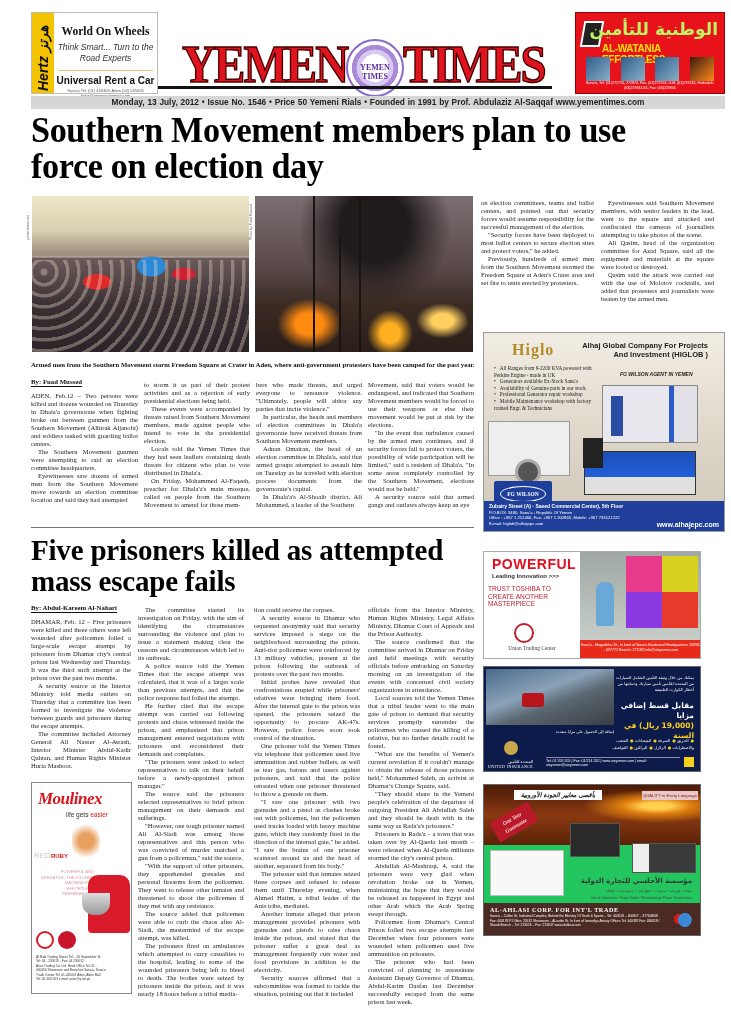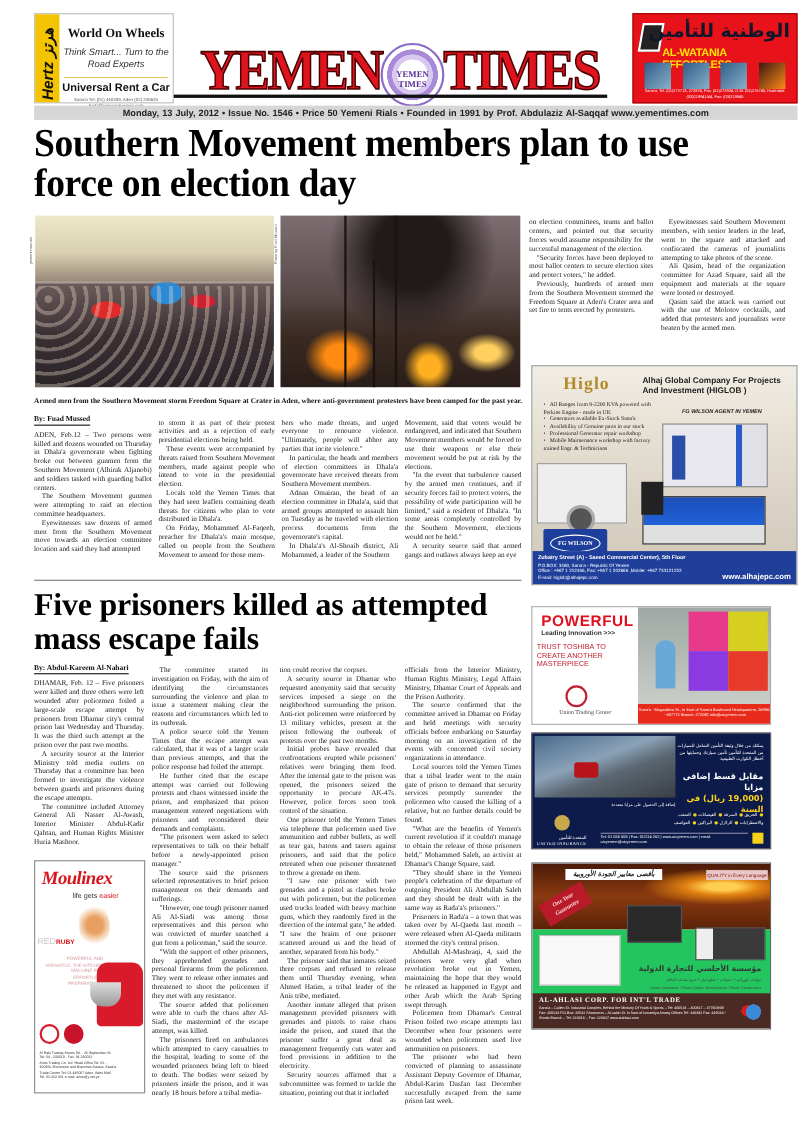--- a/index.html
+++ b/index.html
@@ -19,21 +19,21 @@
 
   .logo { position: absolute; left: 182px; top: 35px; width: 360px; height: 60px; }
   .logo-word { position: absolute; top: 0; font: bold 52px "Liberation Serif", serif; color: #e0141e; letter-spacing: -2px; line-height: 60px; -webkit-text-stroke: 1.5px #4a0000; transform: scaleX(0.9); transform-origin: left center; }
   .logo-yemen { left: 0; }
   .logo-times { left: 221px; }
   .logo-emblem { position: absolute; left: 164px; top: 4px; width: 58px; height: 58px; border-radius: 50%; background: radial-gradient(circle at 50% 50%, #fff 0 36%, #d8c8f0 37% 48%, #a98ad8 49% 60%, #fff 61%); border: 2px solid #8c6bc8; padding-left: 40px; }
   .logo-emblem span { position: absolute; left: 0; right: 0; top: 22px; text-align: center; font: bold 8px "Liberation Serif", serif; color: #5a2d9a; }
   .logo-underline { position: absolute; left: 158px; top: 86px; width: 394px; height: 3px; background: #111; }
 
   .watania-ad { position: absolute; left: 575px; top: 12px; width: 150px; height: 82px; background: #e8121b; border: 1px solid #900; }
-  .watania-ar { position: absolute; right: 6px; top: 6px; font: bold 17px "DejaVu Sans", sans-serif; color: #0f172a; direction: rtl; }
+  .watania-ar { position: absolute; right: 6px; top: 6px; font: bold 17px "DejaVu Sans", sans-serif; color: #bef264; direction: rtl; }
   .watania-en { position: absolute; left: 26px; top: 30px; font: bold 10px "Liberation Sans", sans-serif; color: #ffe400; letter-spacing: -0.3px; }
   .watania-logo { position: absolute; left: 6px; top: 8px; width: 20px; height: 26px; border: 2px solid #fff; background: #222; transform: skewX(-10deg); }
   .watania-pics { position: absolute; left: 10px; top: 44px; right: 10px; height: 24px; display: flex; justify-content: space-between; }
   .watania-pics div { width: 24px; height: 24px; background: linear-gradient(135deg, #2f5d8a, #8ab0c8); }
   .watania-pics div:last-child { background: linear-gradient(135deg, #3a1a10, #ff8a1a); }
   .watania-fine { position: absolute; left: 4px; right: 4px; bottom: 3px; font: 3.6px "Liberation Sans", sans-serif; color: #fff; text-align: center; line-height: 4.5px; }
 
   .dateline { position: absolute; left: 31px; top: 96px; width: 694px; height: 13px; background: #d6d6d6; font: bold 8.3px "Liberation Sans", sans-serif; color: #222; line-height: 13px; text-align: center; word-spacing: 0.5px; }
 
   
@@ -64,21 +64,21 @@
   .col { position: absolute; font: 6.6px "Liberation Serif", serif; line-height: 8px; color: #222; text-align: justify; }
   .col p { text-indent: 7px; }
   .col p.noindent { text-indent: 0; }
   .byline { font: bold 6.8px "Liberation Serif", serif; color: #111; display: inline-block; border-bottom: 1px solid #111; padding-bottom: 1px; margin-bottom: 5px; }
 
   .rule-h { position: absolute; height: 1px; background: #777; }
 
   
   .higlob-ad { position: absolute; left: 483px; top: 332px; width: 242px; height: 200px; border: 1px solid #999; background: linear-gradient(180deg, #f2ede4 0%, #ddd6c8 55%, #cfc7b8 100%); overflow: hidden; font-family: "Liberation Sans", sans-serif; }
   .higlob-logo { position: absolute; left: 28px; top: 8px; font: bold 16px "Liberation Serif", serif; color: #b48a2a; letter-spacing: 1px; }
-  .higlob-title { position: absolute; left: 84px; top: 8px; width: 140px; text-align: left; font: bold 7.5px "Liberation Sans", sans-serif; color: #222; line-height: 9px; margin-left: 16px; }
+  .higlob-title { position: absolute; left: 84px; top: 8px; width: 140px; text-align: right; font: bold 7.5px "Liberation Sans", sans-serif; color: #222; line-height: 9px; }
   .higlob-list { position: absolute; left: 10px; top: 32px; width: 108px; font: 5.2px "Liberation Serif", serif; color: #222; line-height: 6.6px; list-style: none; }
   .higlob-list li::before { content: "•"; margin-right: 4px; }
   .higlob-agent { position: absolute; left: 136px; top: 38px; font: italic bold 5px "Liberation Sans", sans-serif; color: #222; }
   .gen-a { position: absolute; left: 118px; top: 52px; width: 96px; height: 58px; background: linear-gradient(90deg, #e8e8ee 0 70%, #2a5bc8 70% 76%, #e0e0e6 76%); border: 1px solid #888; }
   .gen-a::before { content: ""; position: absolute; left: 8px; top: 10px; width: 12px; height: 40px; background: #2a4ea8; }
   .gen-b { position: absolute; left: 4px; top: 88px; width: 82px; height: 55px; background: #eee; border: 1px solid #999; }
   .gen-b::after { content: ""; position: absolute; left: 26px; bottom: -10px; width: 20px; height: 20px; border-radius: 50%; background: #555; border: 3px solid #aaa; }
   .gen-c { position: absolute; left: 100px; top: 118px; width: 112px; height: 44px; background: linear-gradient(180deg, #1d4fb8 0%, #2060d8 60%, #e0e0e0 60%); border: 1px solid #333; }
   .gen-c::before { content: ""; position: absolute; left: -2px; top: -14px; width: 20px; height: 30px; background: #222; }
   .fgw-box { position: absolute; left: 10px; top: 148px; width: 58px; height: 26px; background: #1d3e9a; border-radius: 2px; }

